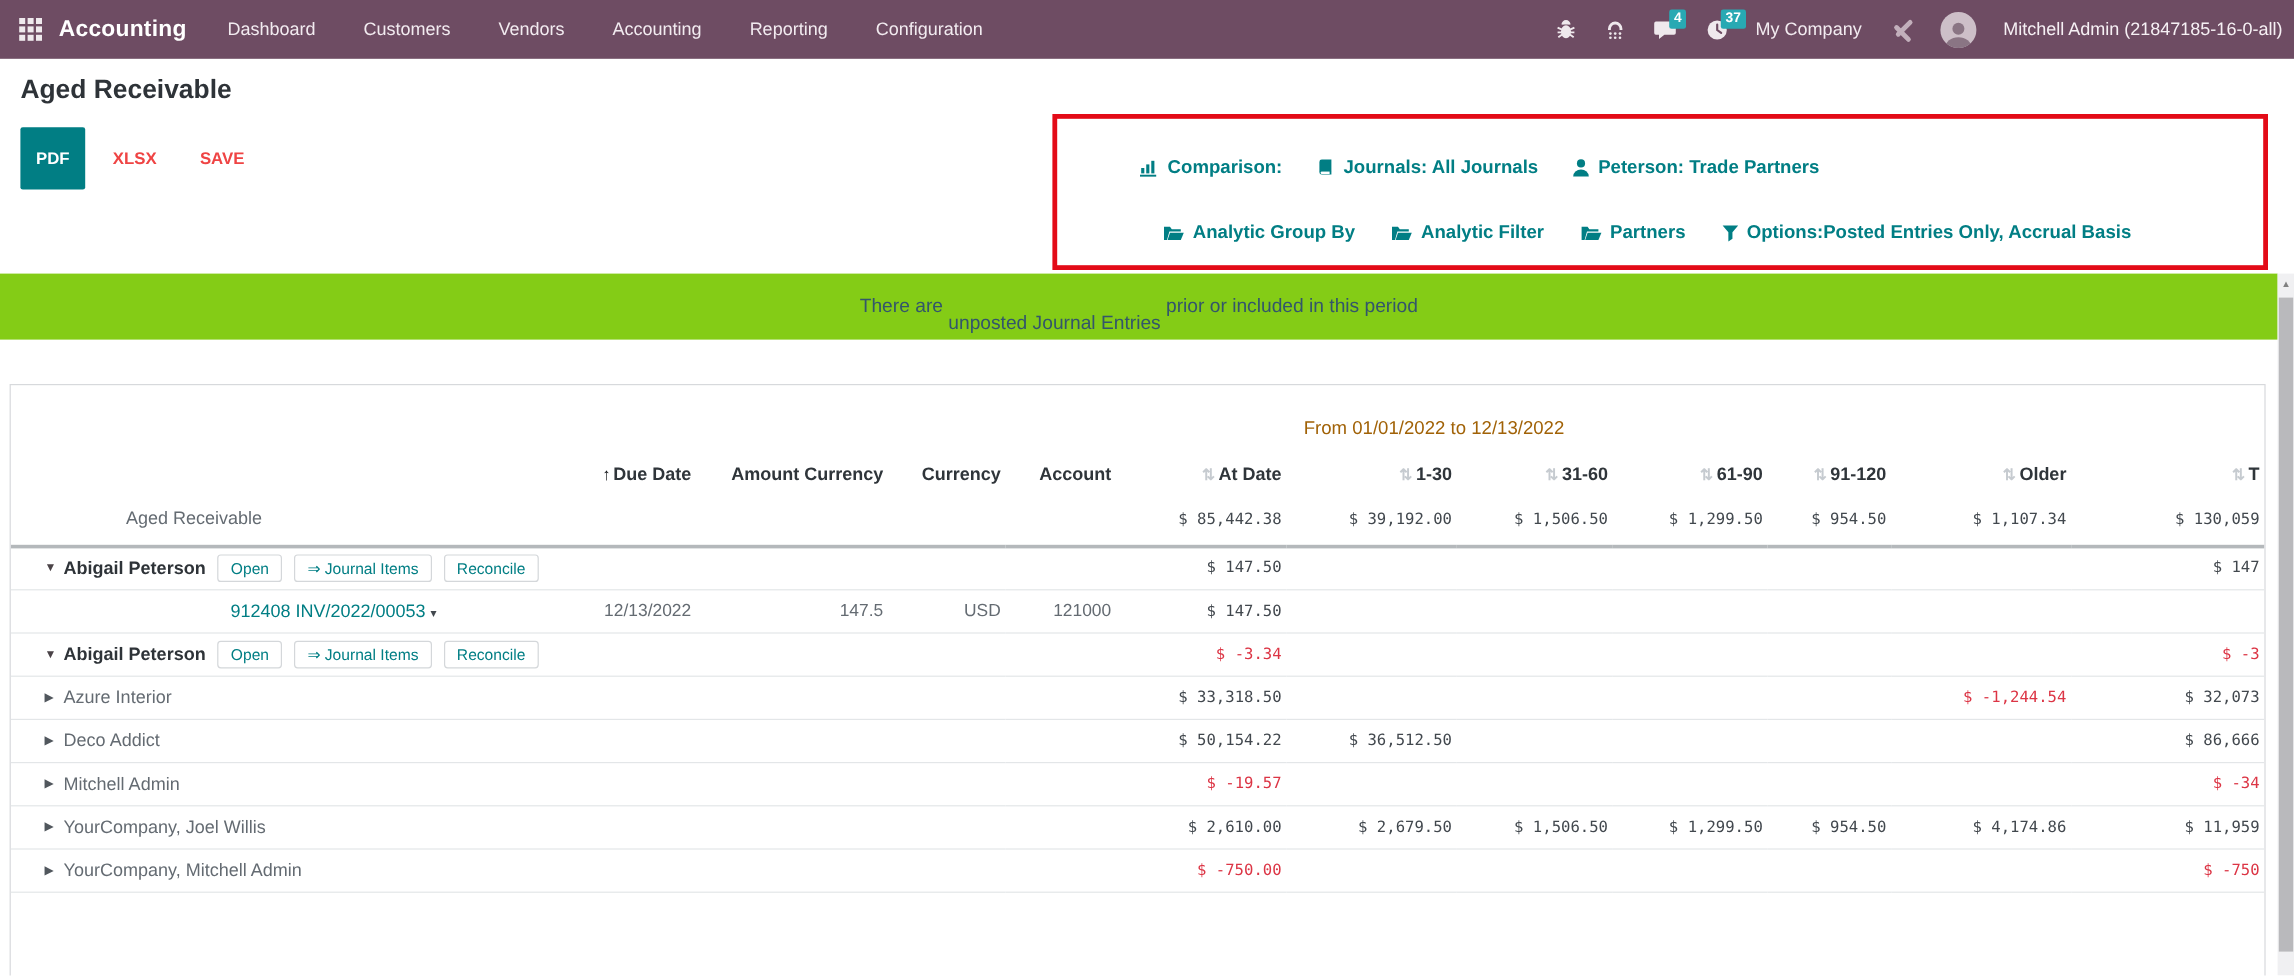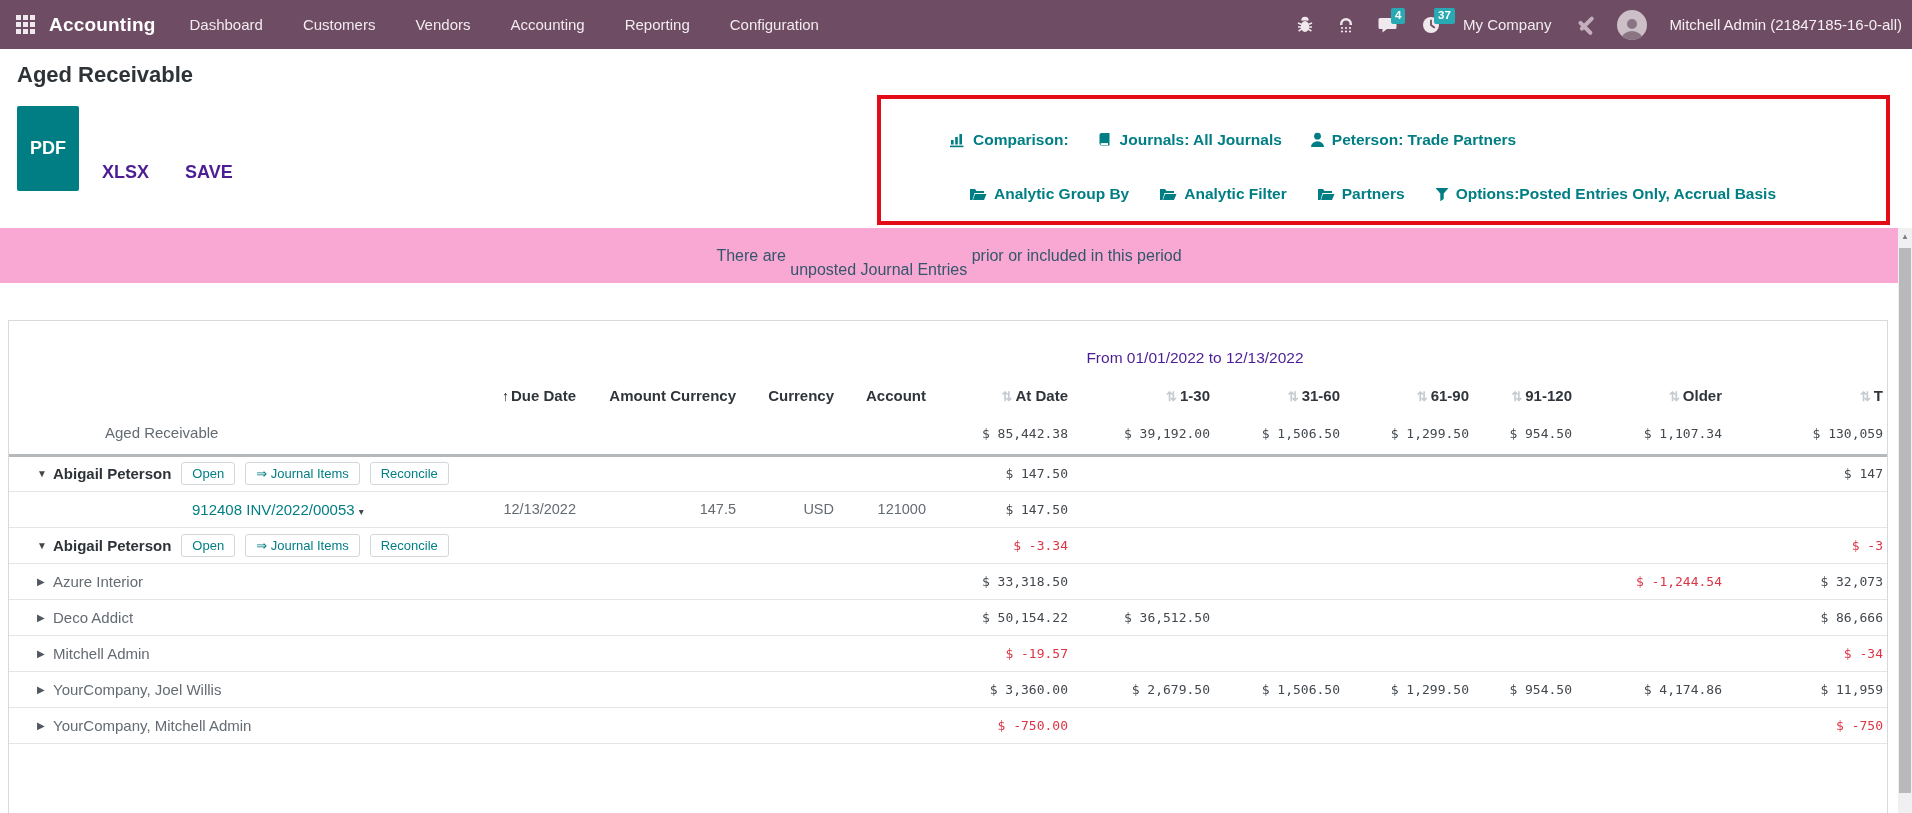--- a/index.html
+++ b/index.html
@@ -28,49 +28,49 @@
   }
   .company { color:#f2ebf0; font-size:15px; cursor:pointer; text-decoration:none; }
   .avatar {
     width:30px; height:30px; border-radius:50%; background:#cdbfc8; overflow:hidden;
     display:inline-flex; align-items:flex-end; justify-content:center; cursor:pointer;
   }
   .username { color:#f6f0f4; font-size:15px; cursor:pointer; text-decoration:none; }
   
   .page-title { position:absolute; left:17px; top:62px; font-size:22px; color:#2e3338; }
   .action-buttons { position:absolute; left:17px; top:106px; display:flex; gap:10px; }
-  .btn { font-size:18px; font-weight:700; padding:8px 13px; border:none; cursor:pointer; border-radius:2px; }
+  .btn { font-size:14px; font-weight:700; padding:18px 13px; border:none; cursor:pointer; border-radius:2px; }
   .btn-primary { background:#017e84; color:#fff; }
-  .btn-link { background:transparent; color:#4c1d95;margin-top:48px; }
+  .btn-link { background:transparent; color:#ef4444; }
   
   .annotation-box {
     position:absolute; left:877px; top:95px; width:1013px; height:130px;
     border:4px solid #e30b17;
   }
   .filter-row1 { position:absolute; left:68px; top:12px; display:flex; align-items:center; gap:28px; height:58px; }
   .filter-row2 { position:absolute; left:88px; top:86px; display:flex; align-items:center; gap:30px; }
   .flink { color:#017e84; font-weight:600; font-size:15.5px; display:inline-flex; align-items:center; gap:7px; cursor:pointer; white-space:nowrap; }
   .flink svg { flex:0 0 auto; }
   .date-block { text-align:center; color:#017e84; font-weight:600; font-size:15.5px; line-height:28px; cursor:pointer; }
   .date-block .l1 { display:inline-flex; align-items:center; gap:4px; }
   
   .banner {
     position:absolute; left:0; top:228px; width:1898px; height:55px;
-    background:#f9a8d4; color:#33566b; font-size:16px;
+    background:#84cc16; color:#33566b; font-size:16px;
     display:flex; align-items:center; justify-content:center; gap:0;
   }
   .banner b { font-weight:400; white-space:pre;margin-top:29px; }
   .banner span { white-space:pre; }
   
   .card {
     position:absolute; left:8px; top:320px; width:1880px; height:500px;
     background:#fff; border:1px solid #d7d9dc; overflow:hidden;
   }
   .period-row { position:relative; height:56px; }
-  .period-label { position:absolute; left:1046px; top:28px; width:280px; text-align:center; font-size:15.5px; color:#4c1d95; }
+  .period-label { position:absolute; left:1046px; top:28px; width:280px; text-align:center; font-size:15.5px; color:#a16207; }
   table { width:1878px; table-layout:fixed; border-collapse:collapse; }
   th, td { padding:0 4px 0 0; overflow:hidden; white-space:nowrap; }
   thead tr { height:36px; }
   thead th { font-size:15px; font-weight:600; color:#2f353a; text-align:right; cursor:pointer; }
   th.c-name, td.c-name { text-align:left; padding-left:0; }
   .sort-up { color:#16191c; font-size:14px; margin-right:2px; }
   .sort-ud { color:#c6cbd0; font-size:13px; margin-right:3px; }
   .totals-row { height:42px; border-bottom:3px solid #b4b8bb; }
   tbody tr.report-row { height:36px; border-bottom:1px solid #e3e6e8; }
   .amt { font-family:"DejaVu Sans Mono", monospace; font-size:13px; color:#42484e; text-align:right; }
@@ -439,21 +439,21 @@
           <td class="c-name">
             <div class="name-wrap">
               <span class="caret right">▶</span>
               <span class="pname">YourCompany, Joel Willis</span>
             </div>
           </td>
           <td class="plain"></td>
           <td class="plain"></td>
           <td class="plain"></td>
           <td class="plain"></td>
-          <td class="amt">$ 3,360.00</td>
+          <td class="amt">$ 2,610.00</td>
           <td class="amt">$ 2,679.50</td>
           <td class="amt">$ 1,506.50</td>
           <td class="amt">$ 1,299.50</td>
           <td class="amt">$ 954.50</td>
           <td class="amt">$ 4,174.86</td>
           <td class="amt">$ 11,959</td>
         </tr>
         <tr class="report-row">
           <td class="c-name">
             <div class="name-wrap">

